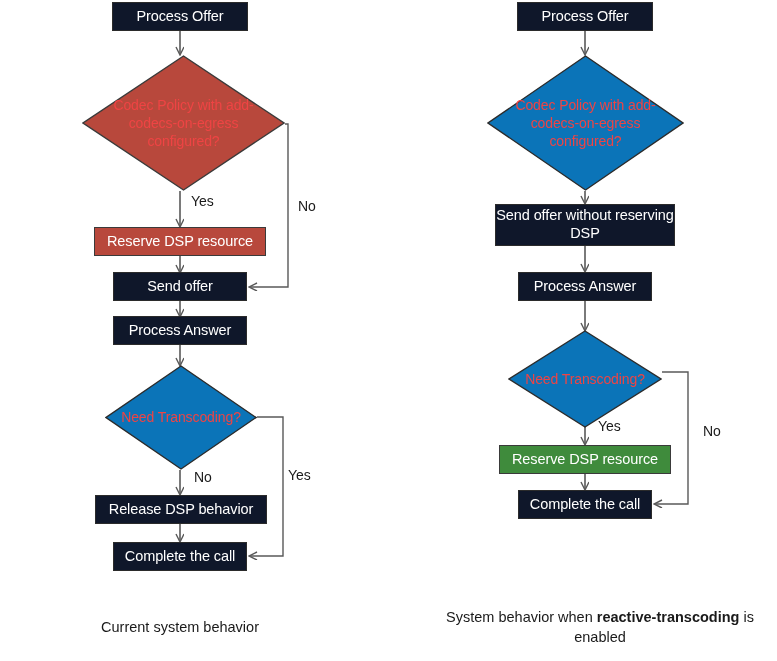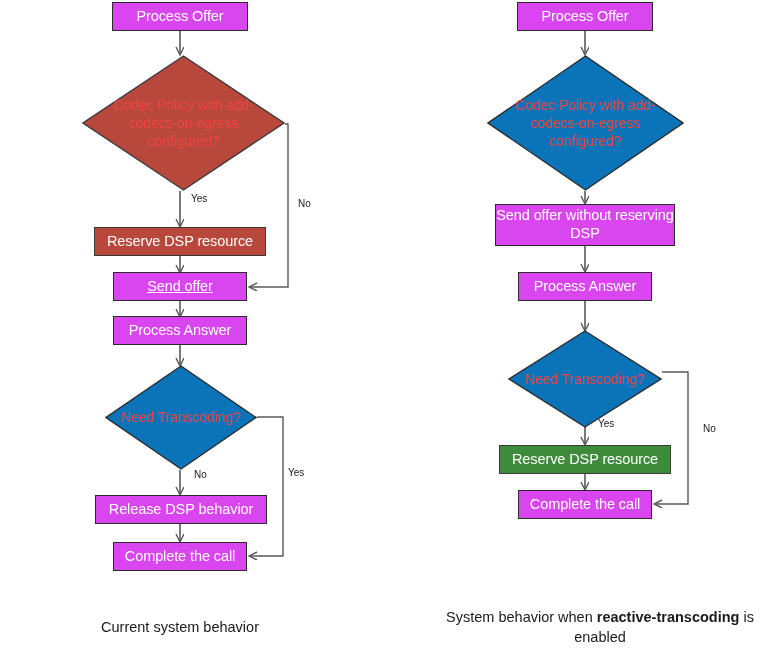--- a/index.html
+++ b/index.html
@@ -33,21 +33,21 @@
     display: flex;
     align-items: center;
     justify-content: center;
     text-align: center;
     color: #ffffff;
     font-size: 14.5px;
     line-height: 1.22;
     border: 1px solid #2b2b2b;
     letter-spacing: -0.1px;
   }
-  .node.blue   { background: #d946ef; }
+  .node.blue   { background: #0f172a; }
   .node.red    { background: #b8483c; border-color: #3a3a3a; }
   .node.green  { background: #3f8b3c; border-color: #3a3a3a; }
 
   .diamond-wrap {
     position: absolute;
   }
   .diamond-wrap svg {
     position: absolute;
     left: 0; top: 0;
   }
@@ -63,21 +63,21 @@
     color: #ef4444;
     font-size: 14px;
     line-height: 1.3;
     padding: 0 14px;
     box-sizing: border-box;
     letter-spacing: -0.1px;
   }
   .edge-label {
     position: absolute;
     color: #1a1a1a;
-    font-size: 10px;
+    font-size: 14px;
     white-space: nowrap;
   }
   .caption {
     position: absolute;
     color: #1a1a1a;
     font-size: 14.5px;
     text-align: center;
     line-height: 1.35;
   }
   .caption b { font-weight: bold; }
@@ -138,21 +138,21 @@
     <div class="diamond-label">Codec Policy with add-codecs-on-egress configured?</div>
   </div>
 
   <div class="edge-label" style="left:191px; top:193px;">Yes</div>
   <div class="edge-label" style="left:298px; top:198px;">No</div>
 
   <div class="node red" style="left:94px; top:227px; width:172px; height:29px;">
     <span>Reserve DSP resource</span>
   </div>
 
-  <div class="node blue" style="left:113px; top:272px; width:134px; height:29px;text-decoration:underline;">
+  <div class="node blue" style="left:113px; top:272px; width:134px; height:29px;">
     <span>Send offer</span>
   </div>
 
   <div class="node blue" style="left:113px; top:316px; width:134px; height:29px;">
     <span>Process Answer</span>
   </div>
 
   <div class="diamond-wrap" style="left:105px; top:365px; width:152px; height:105px;">
     <svg width="152" height="105" viewBox="0 0 152 105" xmlns="http://www.w3.org/2000/svg">
       <polygon points="76,1 151,52.5 76,104 1,52.5" fill="#0b74b8" stroke="#2b2b2b" stroke-width="1.4"></polygon>

